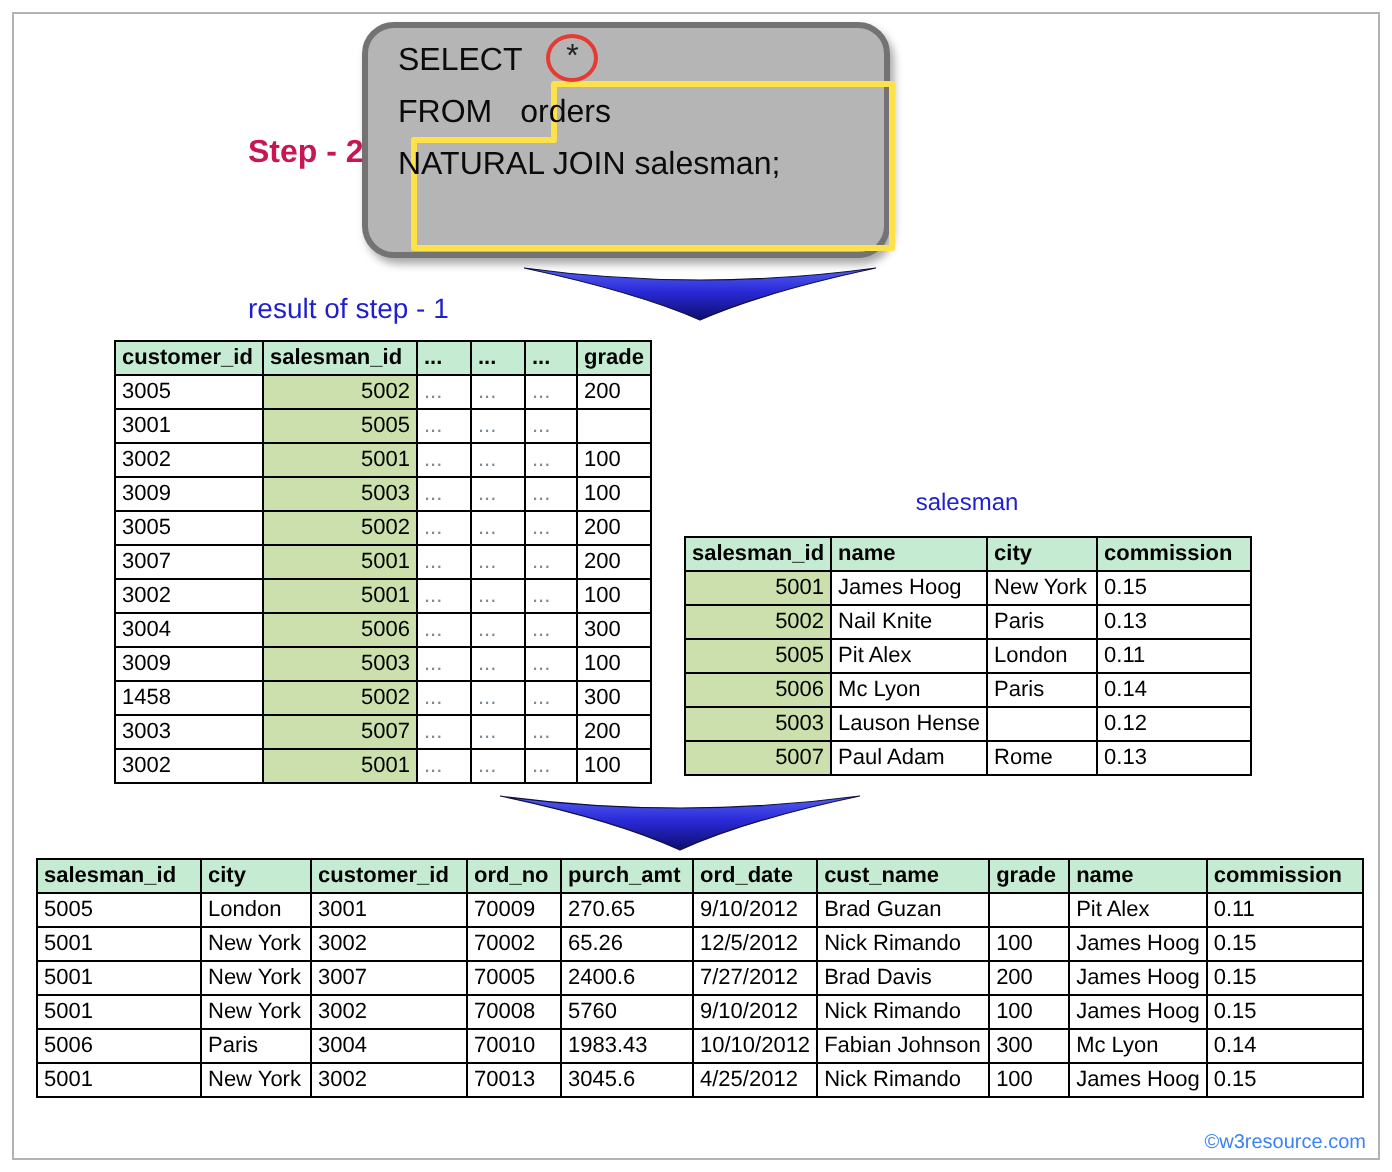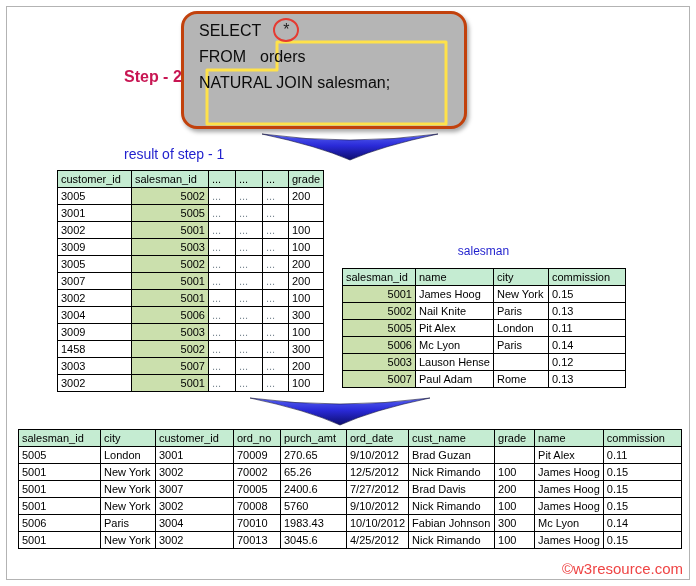--- a/index.html
+++ b/index.html
@@ -6,22 +6,22 @@
   .stage{
     position:relative;width:696px;height:586px;background:#fff;
     font-family:"Liberation Sans",sans-serif;overflow:hidden;
   }
   .frame{
     position:absolute;left:6px;top:6px;width:682px;height:572px;
     border:1px solid #b3b3b3;
   }
   
   .query-box{
-    position:absolute;left:181px;top:11px;width:286px;height:118px;
-    background:var(--box-bg);border:3px solid #c2410c;border-radius:16px;
+    position:absolute;left:181px;top:11px;width:264px;height:118px;
+    background:var(--box-bg);border:3px solid #737373;border-radius:16px;
     box-shadow:2px 3px 4px rgba(0,0,0,.35);
     box-sizing:border-box;
   }
   .query-inner{position:absolute;left:0;top:0;width:280px;height:112px;padding:4px 0 0 15px;}
   .qline{
     height:26px;line-height:26px;font-size:16px;color:#0b0b0b;
     white-space:nowrap;position:relative;z-index:2;
   }
   .from-table{margin-left:14px;}
   .star{
@@ -37,34 +37,34 @@
     color:var(--step-color);
   }
   .result-label{
     position:absolute;left:124px;top:146px;font-size:14px;color:var(--blue-label);
   }
   .salesman-title{
     position:absolute;left:342px;top:244px;width:283px;text-align:center;
     font-size:12px;color:var(--blue-label);
   }
   .watermark{
-    position:absolute;right:13px;bottom:9px;font-size:15px;color:#ef4444;
+    position:absolute;right:13px;bottom:9px;font-size:10px;color:#3b82f6;
   }
   
   .arrow{position:absolute;}
   
   table.datatable{
     position:absolute;border-collapse:collapse;table-layout:fixed;
     font-family:"Liberation Sans",sans-serif;font-size:11px;background:#fff;
   }
   table.datatable th,table.datatable td{
     border:1px solid #000;padding:1px 3px;height:14px;line-height:13px;
     overflow:hidden;white-space:nowrap;text-align:left;vertical-align:middle;
   }
-  table.datatable th{background:var(--header-bg);font-weight:normal;color:#000;}
+  table.datatable th{background:var(--header-bg);font-weight:bold;color:#000;}
   table.datatable td.keycell{background:var(--key-bg);text-align:right;}
   table.datatable td.dots{color:#7d8a94;}
   #table-step1{left:57px;top:170px;}
   #table-salesman{left:342px;top:268px;}
   #table-final{left:18px;top:429px;}
   #arrow-1{left:262px;top:133px;}
   #arrow-2{left:250px;top:397px;}
 </style>
 </head>
 <body>

